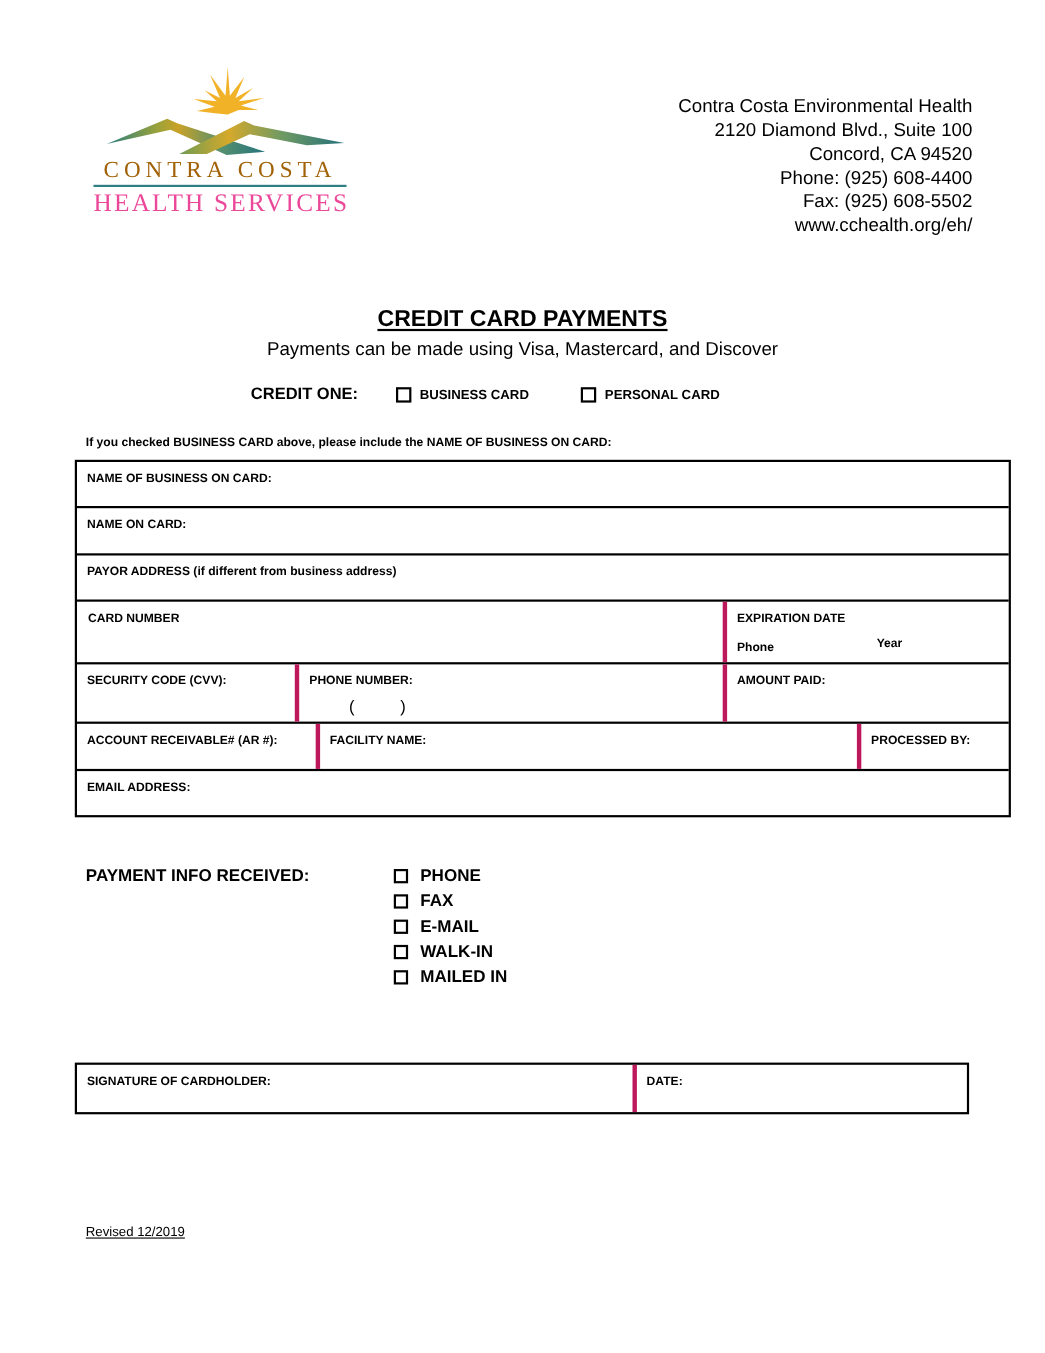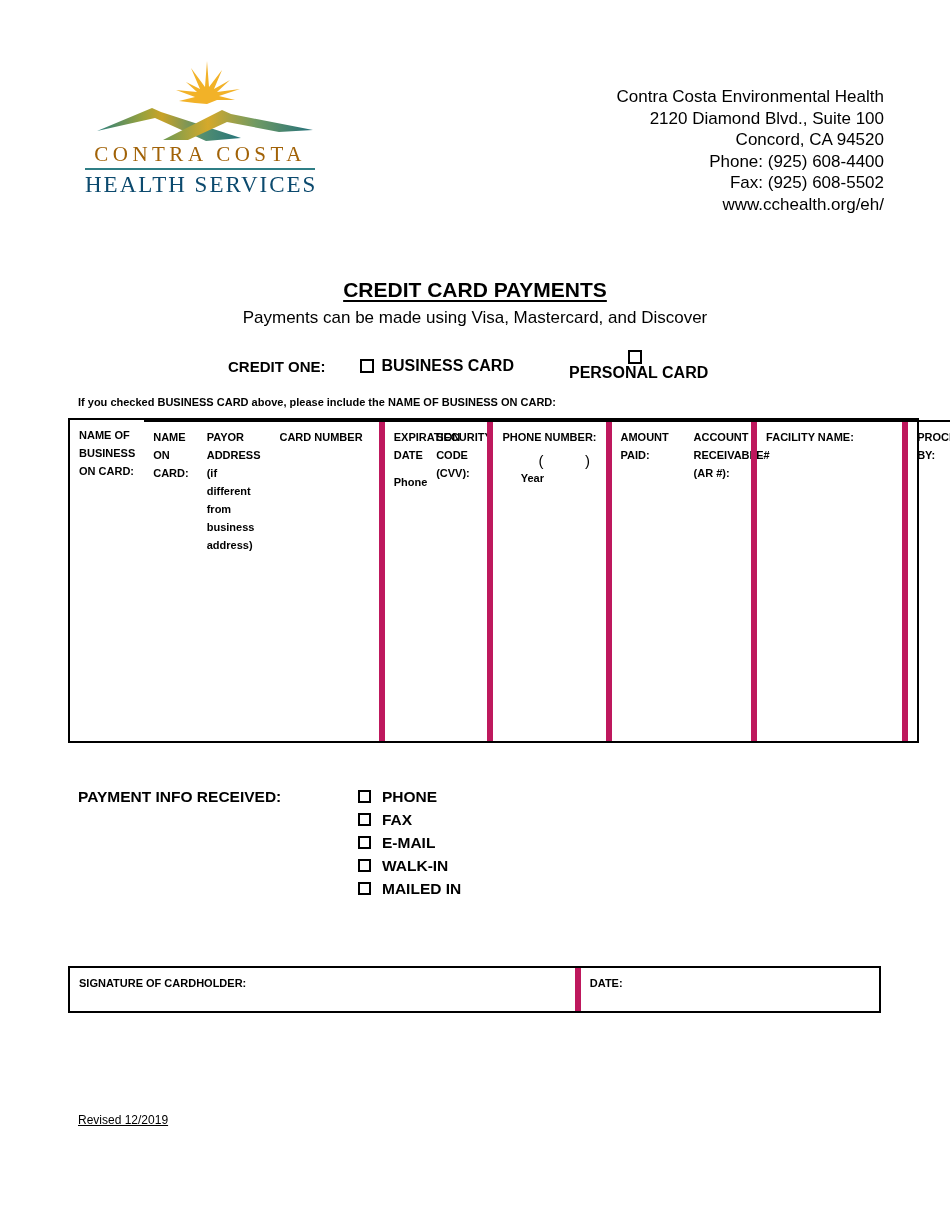--- a/index.html
+++ b/index.html
@@ -13,52 +13,52 @@
   
   .logo { left:85px; top:56px; width:230px; text-align:center; }
   .logo svg { display:block; width:230px; height:90px; }
   .logo-line1 {
     font-family:"Liberation Serif", serif; font-size:21px; letter-spacing:4.5px;
     color:#a16207; white-space:nowrap; margin-top:-4px;
   }
   .logo-rule { border-bottom:2px solid #2F7E85; margin:1px 0 2px 0; }
   .logo-line2 {
     font-family:"Liberation Serif", serif; font-size:23px; letter-spacing:2px;
-    color:#0c4a6e; white-space:nowrap;
+    color:#ec4899; white-space:nowrap;
   }
   .contact { right:66px; top:86px; text-align:right; font-size:17px; line-height:21.6px; }
 
   
   .title {
     left:0; top:278px; width:100%; text-align:center;
     font-size:21px; font-weight:bold;
     text-decoration:underline; text-decoration-thickness:2px; text-underline-offset:3px;
   }
   .subtitle { left:0; top:308px; width:100%; text-align:center; font-size:17px; }
 
   
   .check-one { left:228px; top:350px; display:flex; align-items:center; }
   .check-one-label { font-size:15px; font-weight:bold; }
   .cbox { display:inline-block; width:14px; height:14px; border:2px solid #000; background:#fff; flex:none; }
   .co-opt { display:flex; align-items:center; }
-  .co-opt .opt-label { font-size:16px; font-weight:bold; margin-left:8px; white-space:nowrap; }
+  .co-opt .opt-label { font-size:12px; font-weight:bold; margin-left:8px; white-space:nowrap; }
   .co-opt1 { margin-left:34px; }
-  .co-opt2 { margin-left:47px;flex-direction:column; }
+  .co-opt2 { margin-left:47px; }
 
   .instruction { left:78px; top:396px; font-size:11px; font-weight:bold;text-align:center; }
 
   
   .form-table {
     left:68px; top:418px; width:851px; height:325px;
-    border:2px solid #000; display:flex; flex-direction:row;
+    border:2px solid #000; display:flex; flex-direction:column;
   }
   .f-row { flex:1; display:flex; border-top:2px solid #000; }
   .f-row:first-child { border-top:none; }
   .f-cell { padding:5px 9px; position:relative; }
-  .f-cell + .f-cell { border-left:6px solid #be185d; }
+  .f-cell + .f-cell { border-left:4px solid #be185d; }
   .f-label { font-size:11px; font-weight:bold; }
   .w-card { width:69.3%;padding-left:10px; } .w-exp { width:30.7%; }
   .w-cvv { width:23.4%; } .w-phone { width:45.9%; } .w-amt { width:30.7%; }
   .w-ar { width:25.6%; } .w-fac { width:58.1%; } .w-proc { width:16.3%; }
   .exp-sub { position:relative; margin-top:9px; }
   .exp-year { position:absolute; left:127px; top:0; }
   .phone-hint { display:block; margin-left:36px; margin-top:7px; font-size:15px; white-space:pre; }
 
   
   .pay-label { left:78px; top:788px; font-size:15.5px; font-weight:bold; }

